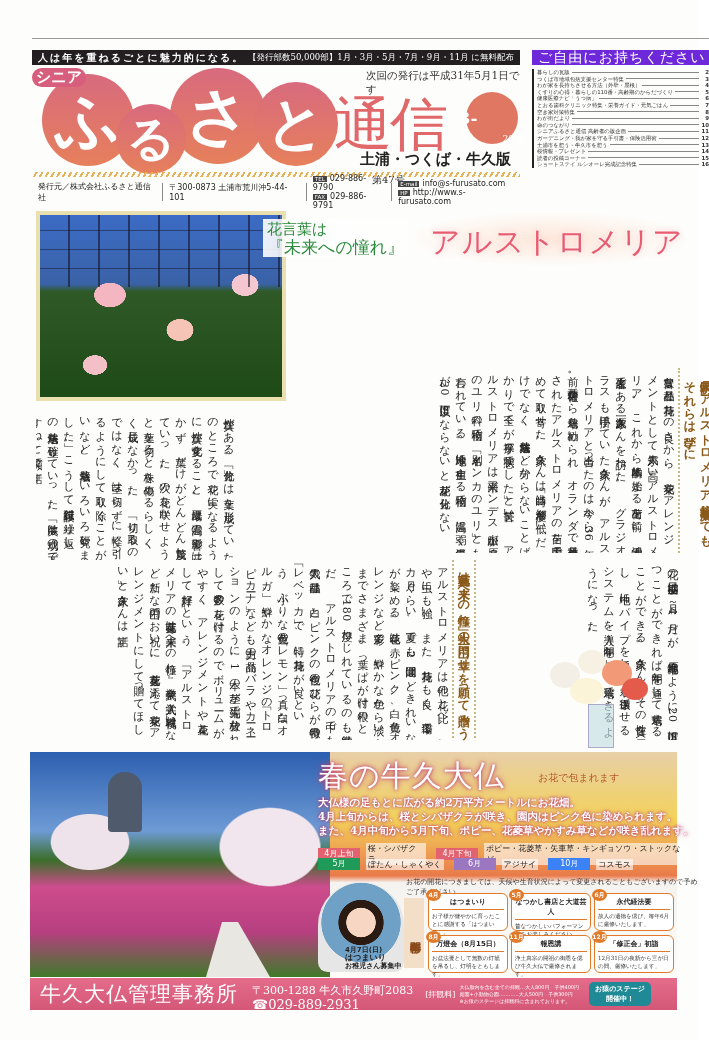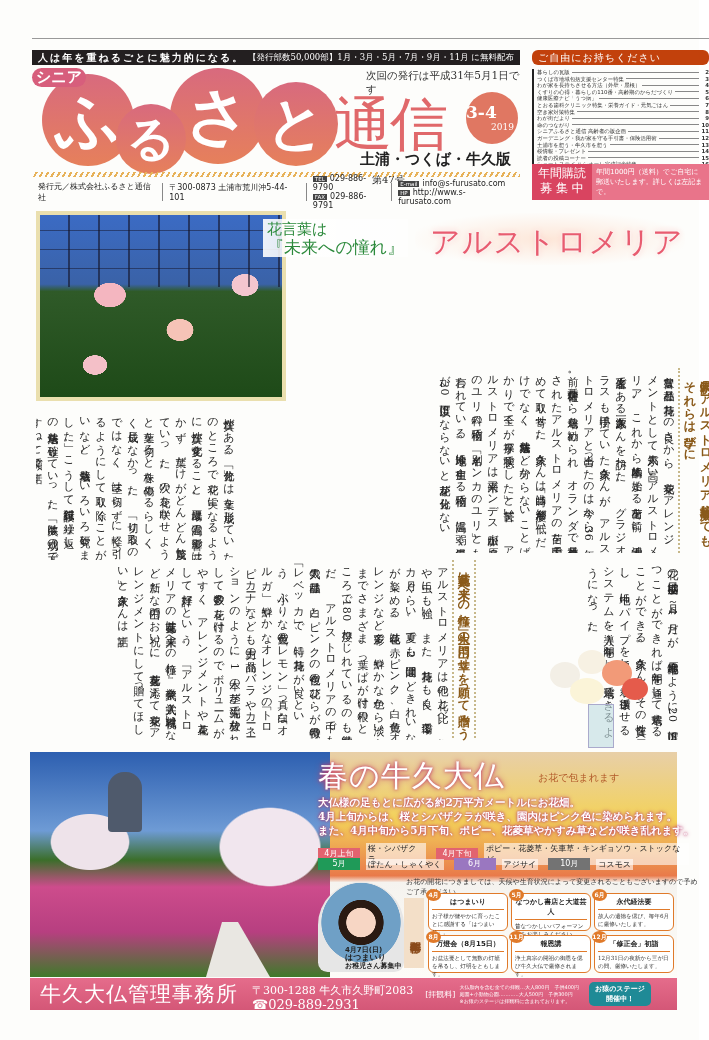--- a/index.html
+++ b/index.html
@@ -19,39 +19,39 @@
   .circle { position: absolute; border-radius: 50%; background: linear-gradient(180deg, #d86a7e 0%, #e6805b 100%); color: #fff;
     display: flex; align-items: center; justify-content: center; font-family: "DejaVu Serif", serif; font-weight: bold; }
   .c1 { left: 10px; top: 8px; width: 92px; height: 92px; font-size: 64px; }
   .c2 { left: 84px; top: 38px; width: 70px; height: 70px; font-size: 48px; }
   .c3 { left: 138px; top: 2px; width: 96px; height: 96px; font-size: 64px; }
   .c4 { left: 222px; top: 16px; width: 84px; height: 84px; font-size: 58px; }
   .senior { position: absolute; left: 0; top: 2px; color: #fff; font-family: "DejaVu Sans", sans-serif; font-weight: bold; font-size: 15px;
     background: #d75e7c; border-radius: 10px; padding: 0 4px; z-index: 2; }
   .tsushin { position: absolute; left: 302px; top: 20px; color: #e0686a; font-size: 58px; font-family: "DejaVu Serif", serif; letter-spacing: -2px; }
   .issue-circle { position: absolute; left: 434px; top: 26px; width: 52px; height: 52px; border-radius: 50%; background: #e07762; color: #fff;
-    display: flex; flex-direction: column; align-items: flex-start; justify-content: center; line-height: 1; }
+    display: flex; flex-direction: row; align-items: flex-end; justify-content: center; line-height: 1; }
   .issue-circle .num { font-size: 17px; font-weight: bold; }
   .issue-circle .year { font-size: 9px; margin-top: 2px; margin-left: 25px; }
   .next-issue { position: absolute; left: 334px; top: 3px; font-size: 10.5px; color: #333; }
   .edition { position: absolute; left: 328px; top: 84px; font-family: "DejaVu Sans", sans-serif; font-weight: bold; font-size: 15px; color: #222; }
   .edition .no { font-family: "DejaVu Serif", serif; font-weight: normal; font-size: 10px; margin-left: 12px; }
 
   .hatch { position: absolute; left: 32px; top: 172px; width: 488px; height: 5px;
     background: repeating-linear-gradient(-60deg, #e7b25a 0 2px, transparent 2px 5px); }
 
   .pub-row { position: absolute; left: 32px; top: 182px; width: 490px; height: 20px; display: flex; align-items: center;
     font-family: "DejaVu Sans", sans-serif; font-size: 8px; color: #222; }
   .pub-row .cell { padding: 0 6px; border-right: 1px solid #888; height: 18px; display: flex; flex-direction: column; justify-content: center; }
   .pub-row .cell:last-child { border-right: none; }
   .pub-row .tag { display: inline-block; background: #444; color: #fff; font-size: 5.5px; padding: 0 2px; margin-right: 3px; }
 
   
   .toc { position: absolute; left: 532px; top: 50px; width: 177px; }
-  .toc-head { background: #c2410c; color: #fff; font-family: "DejaVu Sans", sans-serif; font-size: 10px; height: 15px; line-height: 15px; padding-left: 6px; letter-spacing: 1px; border-radius: 6px; }
+  .toc-head { background: #6d28d9; color: #fff; font-family: "DejaVu Sans", sans-serif; font-size: 14px; height: 15px; line-height: 15px; padding-left: 6px; letter-spacing: 1px; }
   .toc-list { margin-top: 4px; border-left: 2px solid #222; padding-left: 3px; }
   .toc-item { display: flex; font-family: "DejaVu Sans", sans-serif; font-size: 5.4px; line-height: 6.6px; color: #333; }
   .toc-item .t { white-space: nowrap; }
   .toc-item .dots { flex: 1; border-bottom: 1px solid #888; margin: 0 2px 3px; }
   .toc-item .p { width: 8px; text-align: right; font-weight: bold; }
   .sub-box { position: absolute; left: 532px; top: 164px; width: 177px; height: 36px; display: flex; }
   .sub-left { width: 60px; background: #d94460; color: #fff; font-family: "DejaVu Sans", sans-serif; font-size: 12px; line-height: 15px; padding: 2px 3px; text-align: center; }
   .sub-right { flex: 1; background: #e9748a; color: #fff; font-family: "DejaVu Sans", sans-serif; font-size: 7px; line-height: 10px; padding: 3px 4px; }
 
   
@@ -250,27 +250,20 @@
           <span class="dots"></span>
           <span class="p">15</span>
         </div>
       <div class="toc-item">
           <span class="t">ショートステイ ルシオーレ完成記念特集</span>
           <span class="dots"></span>
           <span class="p">16</span>
         </div>
     </div>
   </div>
-  <div class="sub-box">
-    <div class="sub-left">
-      <div>年間購読</div>
-      <div>募 集 中</div>
-    </div>
-    <div class="sub-right">年間1000円（送料）でご自宅に郵送いたします。詳しくは左記まで。</div>
-  </div>
 
   <div class="photo1">
       <div class="grid"></div>
     </div>
   <div class="feature-title-bg"></div>
   <div class="hanakotoba">
     <div>花言葉は</div>
     <div class="q">『未来への憧れ』</div>
   </div>
   <div class="feature-title">アルストロメリア</div>
@@ -309,21 +302,21 @@
     <span class="lbl" style="background:#e2636f;">4月上旬</span>
     <span class="txt">桜・シバザクラ</span>
     <span class="lbl" style="background:#e2636f;">4月下旬</span>
     <span class="txt">ポピー・花菱草・矢車草・キンギョソウ・ストックなど</span>
   </div>
   <div class="season-row" style="top:858px;">
     <span class="lbl" style="background:#1f9a58;">5月</span>
     <span class="txt">ぼたん・しゃくやく</span>
     <span class="lbl" style="background:#9a77c0;">6月</span>
     <span class="txt">アジサイ</span>
-    <span class="lbl" style="background:#737373;">10月</span>
+    <span class="lbl" style="background:#3b82f6;">10月</span>
     <span class="txt">コスモス</span>
   </div>
 
   <div class="notice">お花の開花につきましては、天候や生育状況によって変更されることもございますので予めご了承ください。</div>
 
   <div class="child"></div>
   <div class="child-cap">
     <div>4月7日(日)</div>
     <div class="big">はつまいり</div>
     <div>お稚児さん募集中</div>

